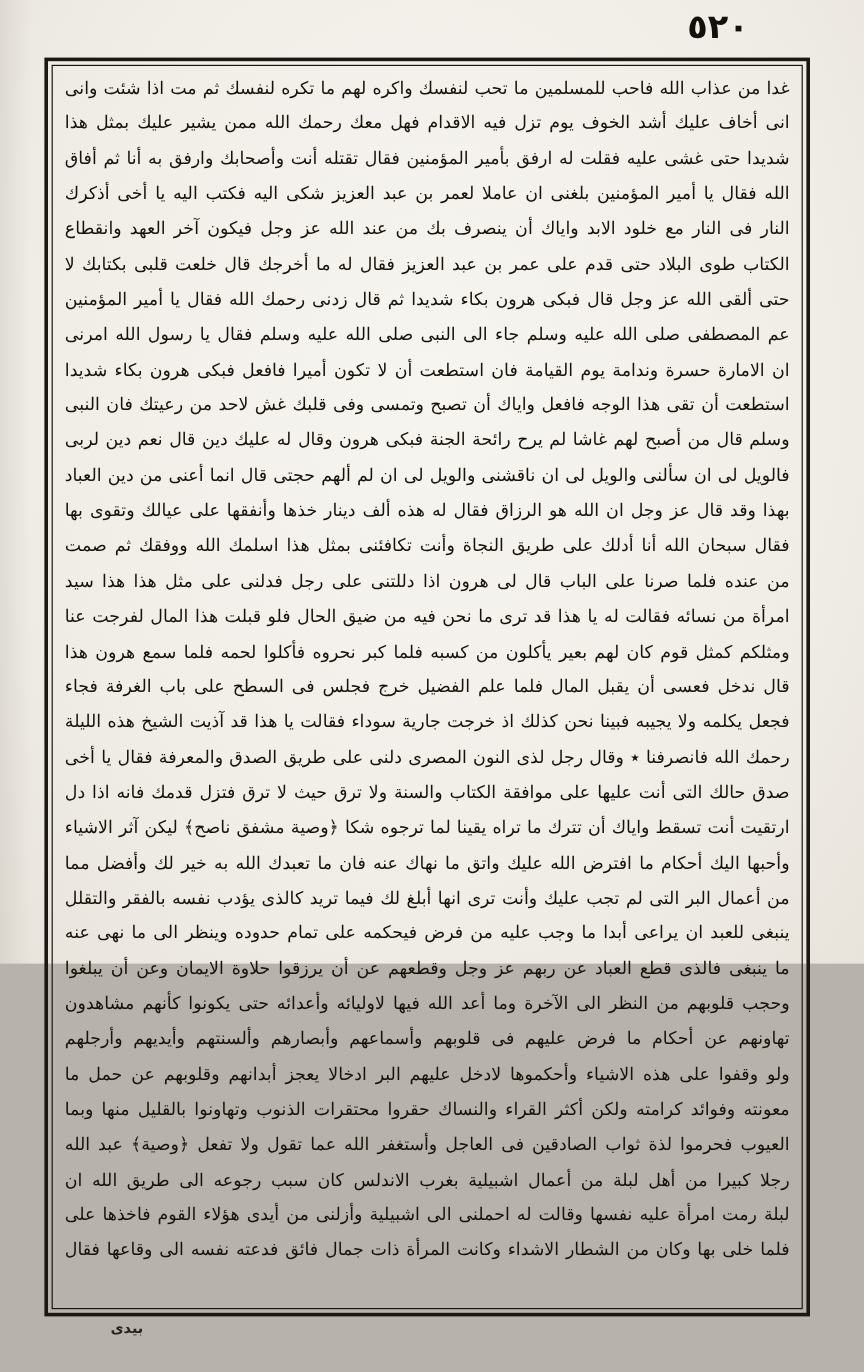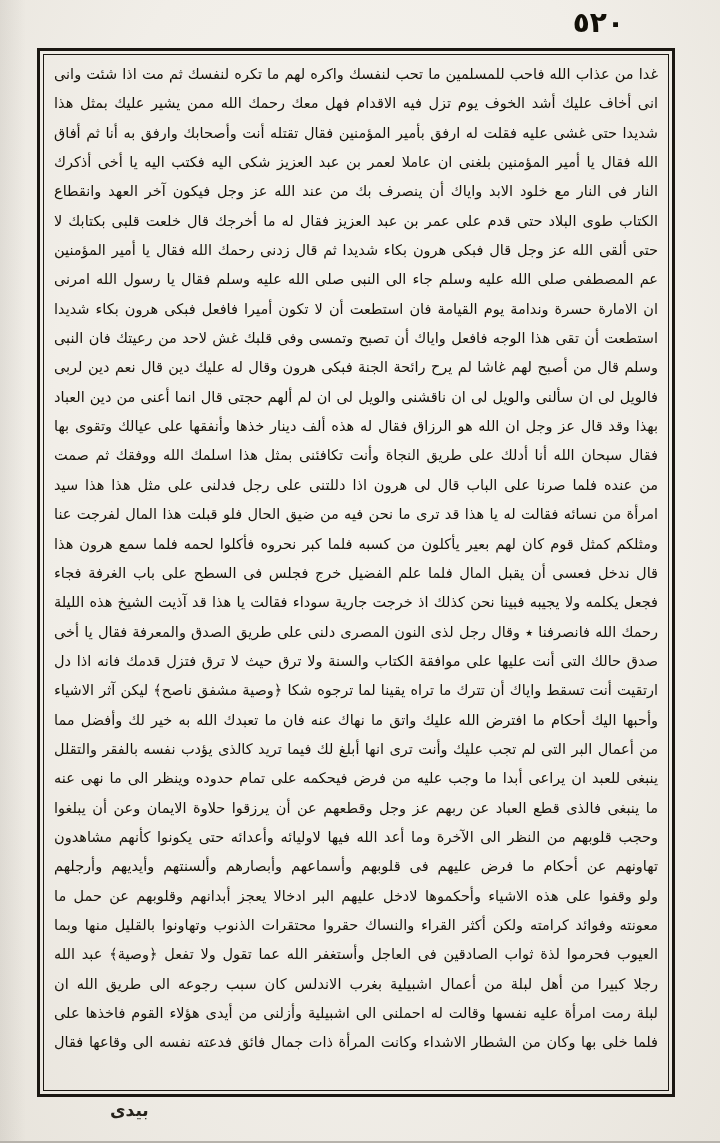--- a/index.html
+++ b/index.html
@@ -9,21 +9,21 @@
   body {
     width: 720px;
     height: 1143px;
     background: #b7b3ac;
     font-family: "DejaVu Sans", sans-serif;
     overflow: hidden;
   }
   .page {
     position: relative;
     width: 720px;
-    height: 1141px;
+    height: 803px;
     background:
       radial-gradient(ellipse at 50% 40%, #f7f5f0 0%, #f1eee8 60%, #e8e4dc 100%);
     color: #17130e;
   }
   
   .page::before {
     content: "";
     position: absolute;
     left: 0; top: 0;
     width: 26px; height: 100%;
@@ -71,23 +71,23 @@
     font-weight: 500;
     color: #171208;
     text-align: justify;
     text-align-last: justify;
     overflow: hidden;
     white-space: normal;
     word-spacing: 0.5px;
   }
   .catchword {
     position: absolute;
-    left: 110px;
+    left: 92px;
     top: 1100px;
-    font-size: 17px;
+    font-size: 12px;
     font-weight: bold;
     color: #26221b;
     direction: rtl;
   }
 </style>
 </head>
 <body>
 
 <div class="page">
 

